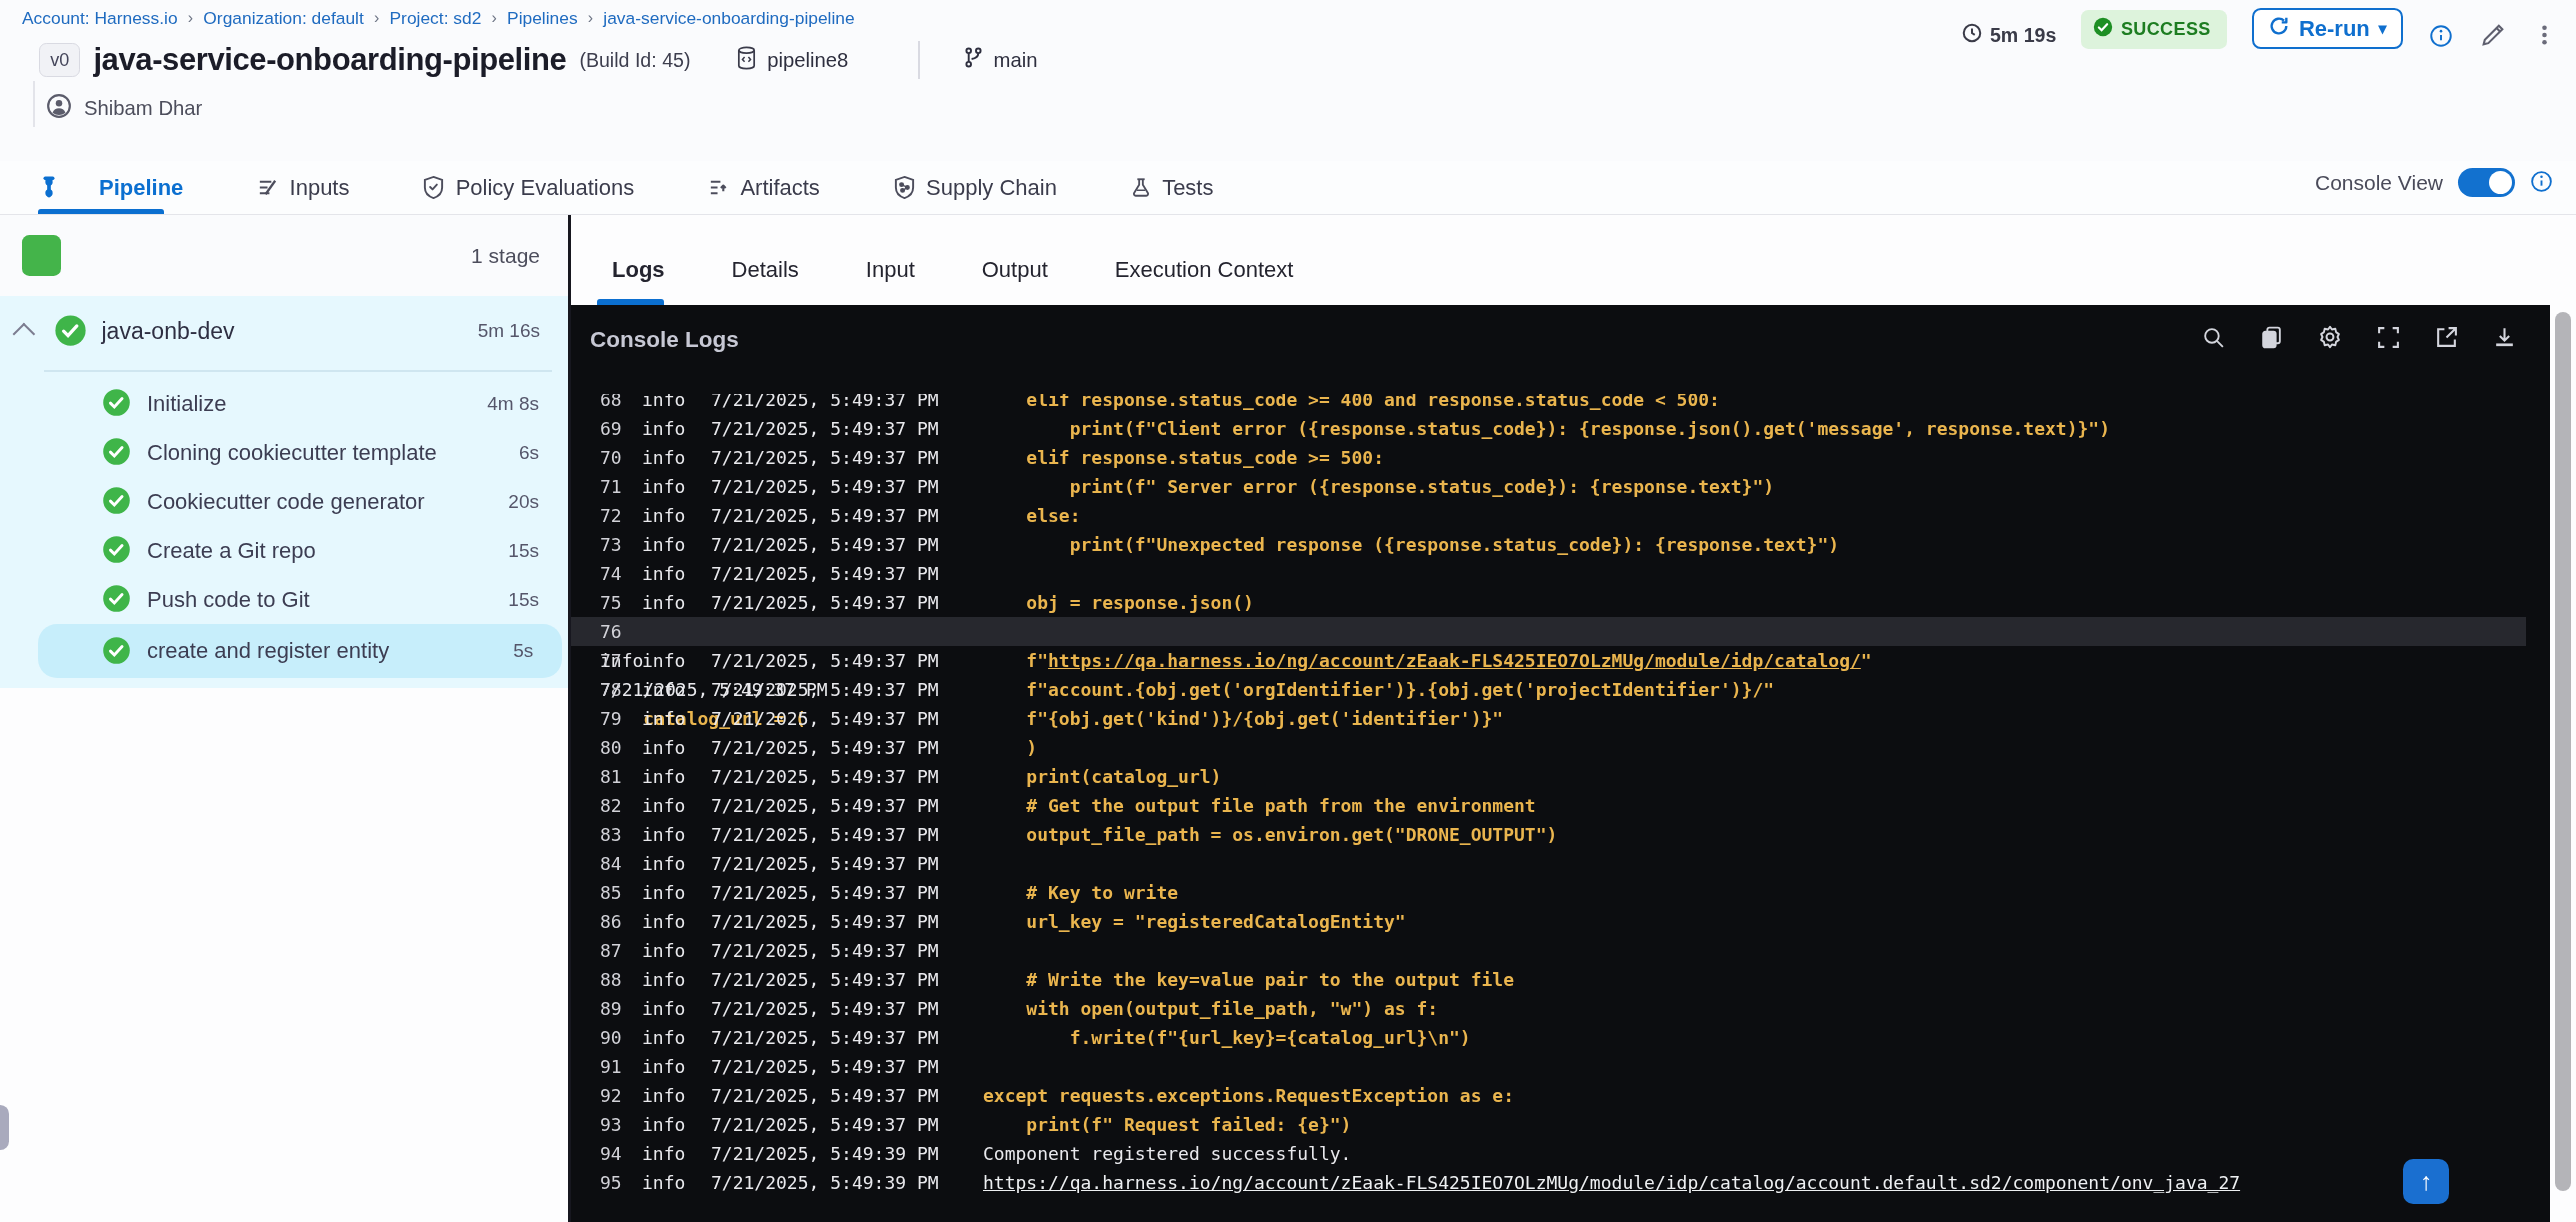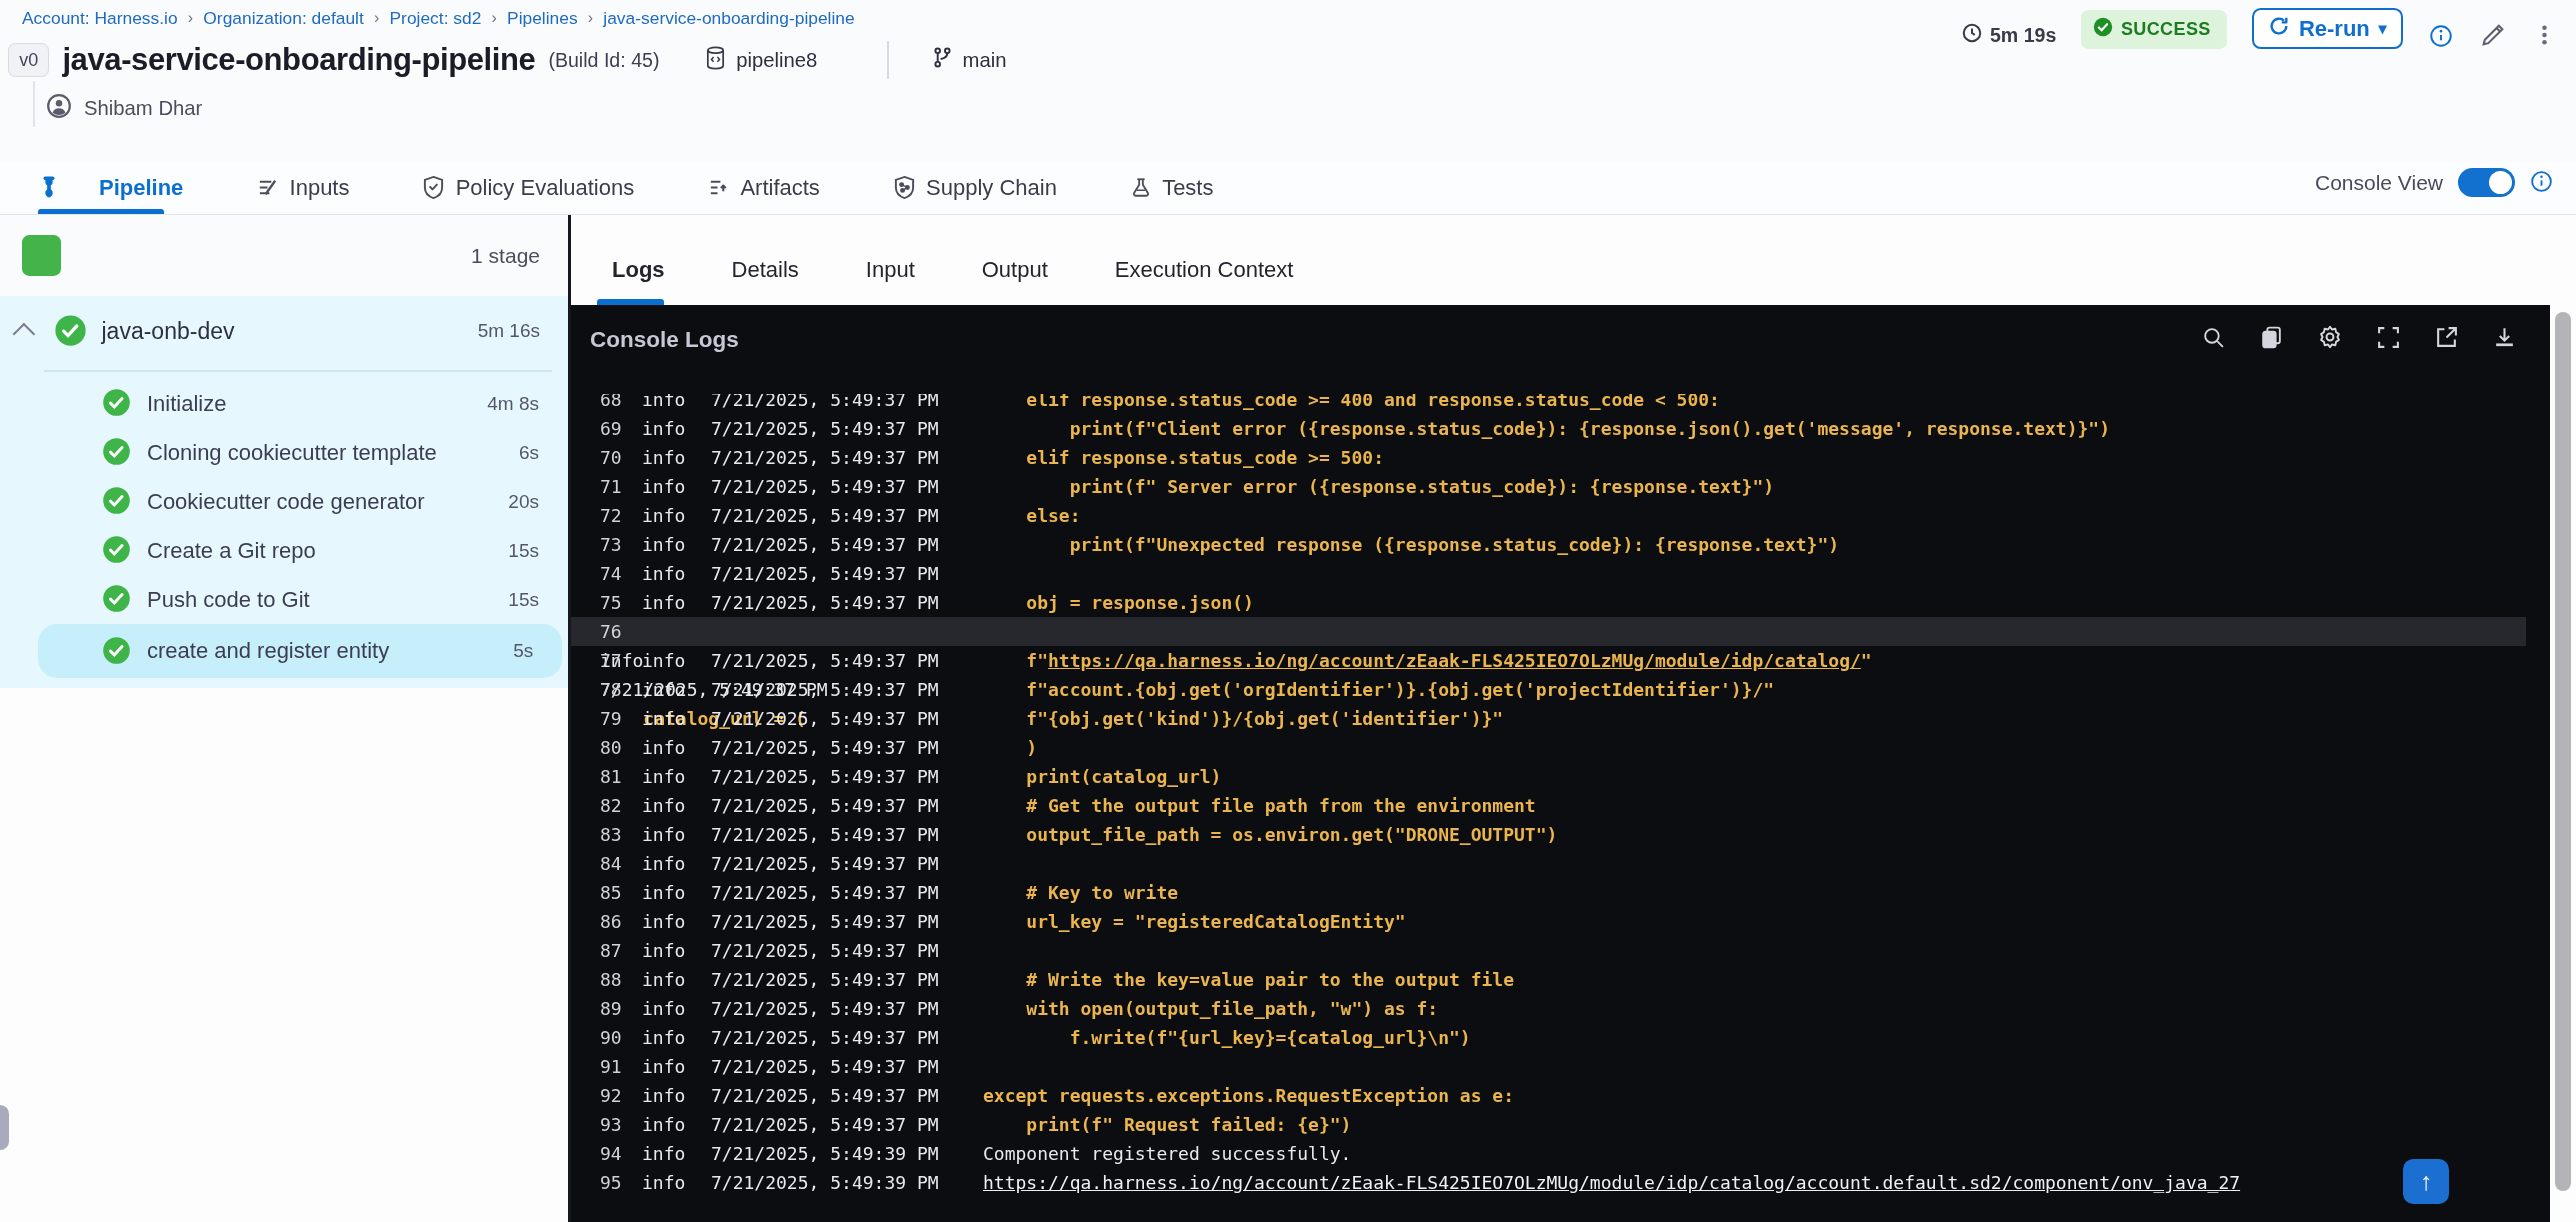--- a/index.html
+++ b/index.html
@@ -14,21 +14,21 @@
   .crumb-sep { color:#6f7686; font-size:16px; margin:0 10.2px; }
   .top-right { position:absolute; right:19px; top:8px; height:41px; display:flex; align-items:flex-end; gap:25px; }
   .duration-chip { display:flex; align-items:center; gap:7.3px; color:#3a3b48; font-size:19.6px; font-weight:700; }
   .status-pill { display:flex; align-items:center; gap:7.3px; background:#ddf3dc; color:#1d7d21;
     font-size:18px; font-weight:700; letter-spacing:0.4px; padding:5.8px 16px 5.8px 10.2px; border-radius:7.3px; }
   .rerun-btn { display:flex; align-items:center; gap:8.7px; border:2.2px solid #0f6fce; color:#0f6fce;
     background:#fff; font-size:22px; font-weight:700; padding:4.4px 14.5px; border-radius:8.7px; }
   .icon-btn { background:none; border:none; display:flex; align-items:center; }
 
   
-  .title-row { position:absolute; left:8px; top:38px; height:44px; display:flex; align-items:center; }
+  .title-row { position:absolute; left:39px; top:38px; height:44px; display:flex; align-items:center; }
   .ver-badge { background:#f1f2f6; border:1.5px solid #d9dae2; color:#44455a; font-size:18px;
     border-radius:7.3px; padding:5.8px 10.2px; margin-right:13px; }
   .pipe-title { font-size:31px; font-weight:700; color:#1b1c28; letter-spacing:-0.4px; }
   .build-id { font-size:19.6px; color:#3d3e4e; margin-left:13px; }
   .meta-item { display:flex; align-items:center; gap:8.7px; font-size:20.3px; color:#2e2f3f; }
   .repo-chip { margin-left:45px; }
   .v-div { width:1.5px; height:38px; background:#d9dae2; margin:0 42px 0 70px; }
   .user-row { position:absolute; left:46px; top:93px; display:flex; align-items:center; gap:12px;
     color:#4d4e5c; font-size:20.3px; }
   .v0-line { position:absolute; left:33px; top:81px; width:1.5px; height:46px; background:#e3e4ea; }

